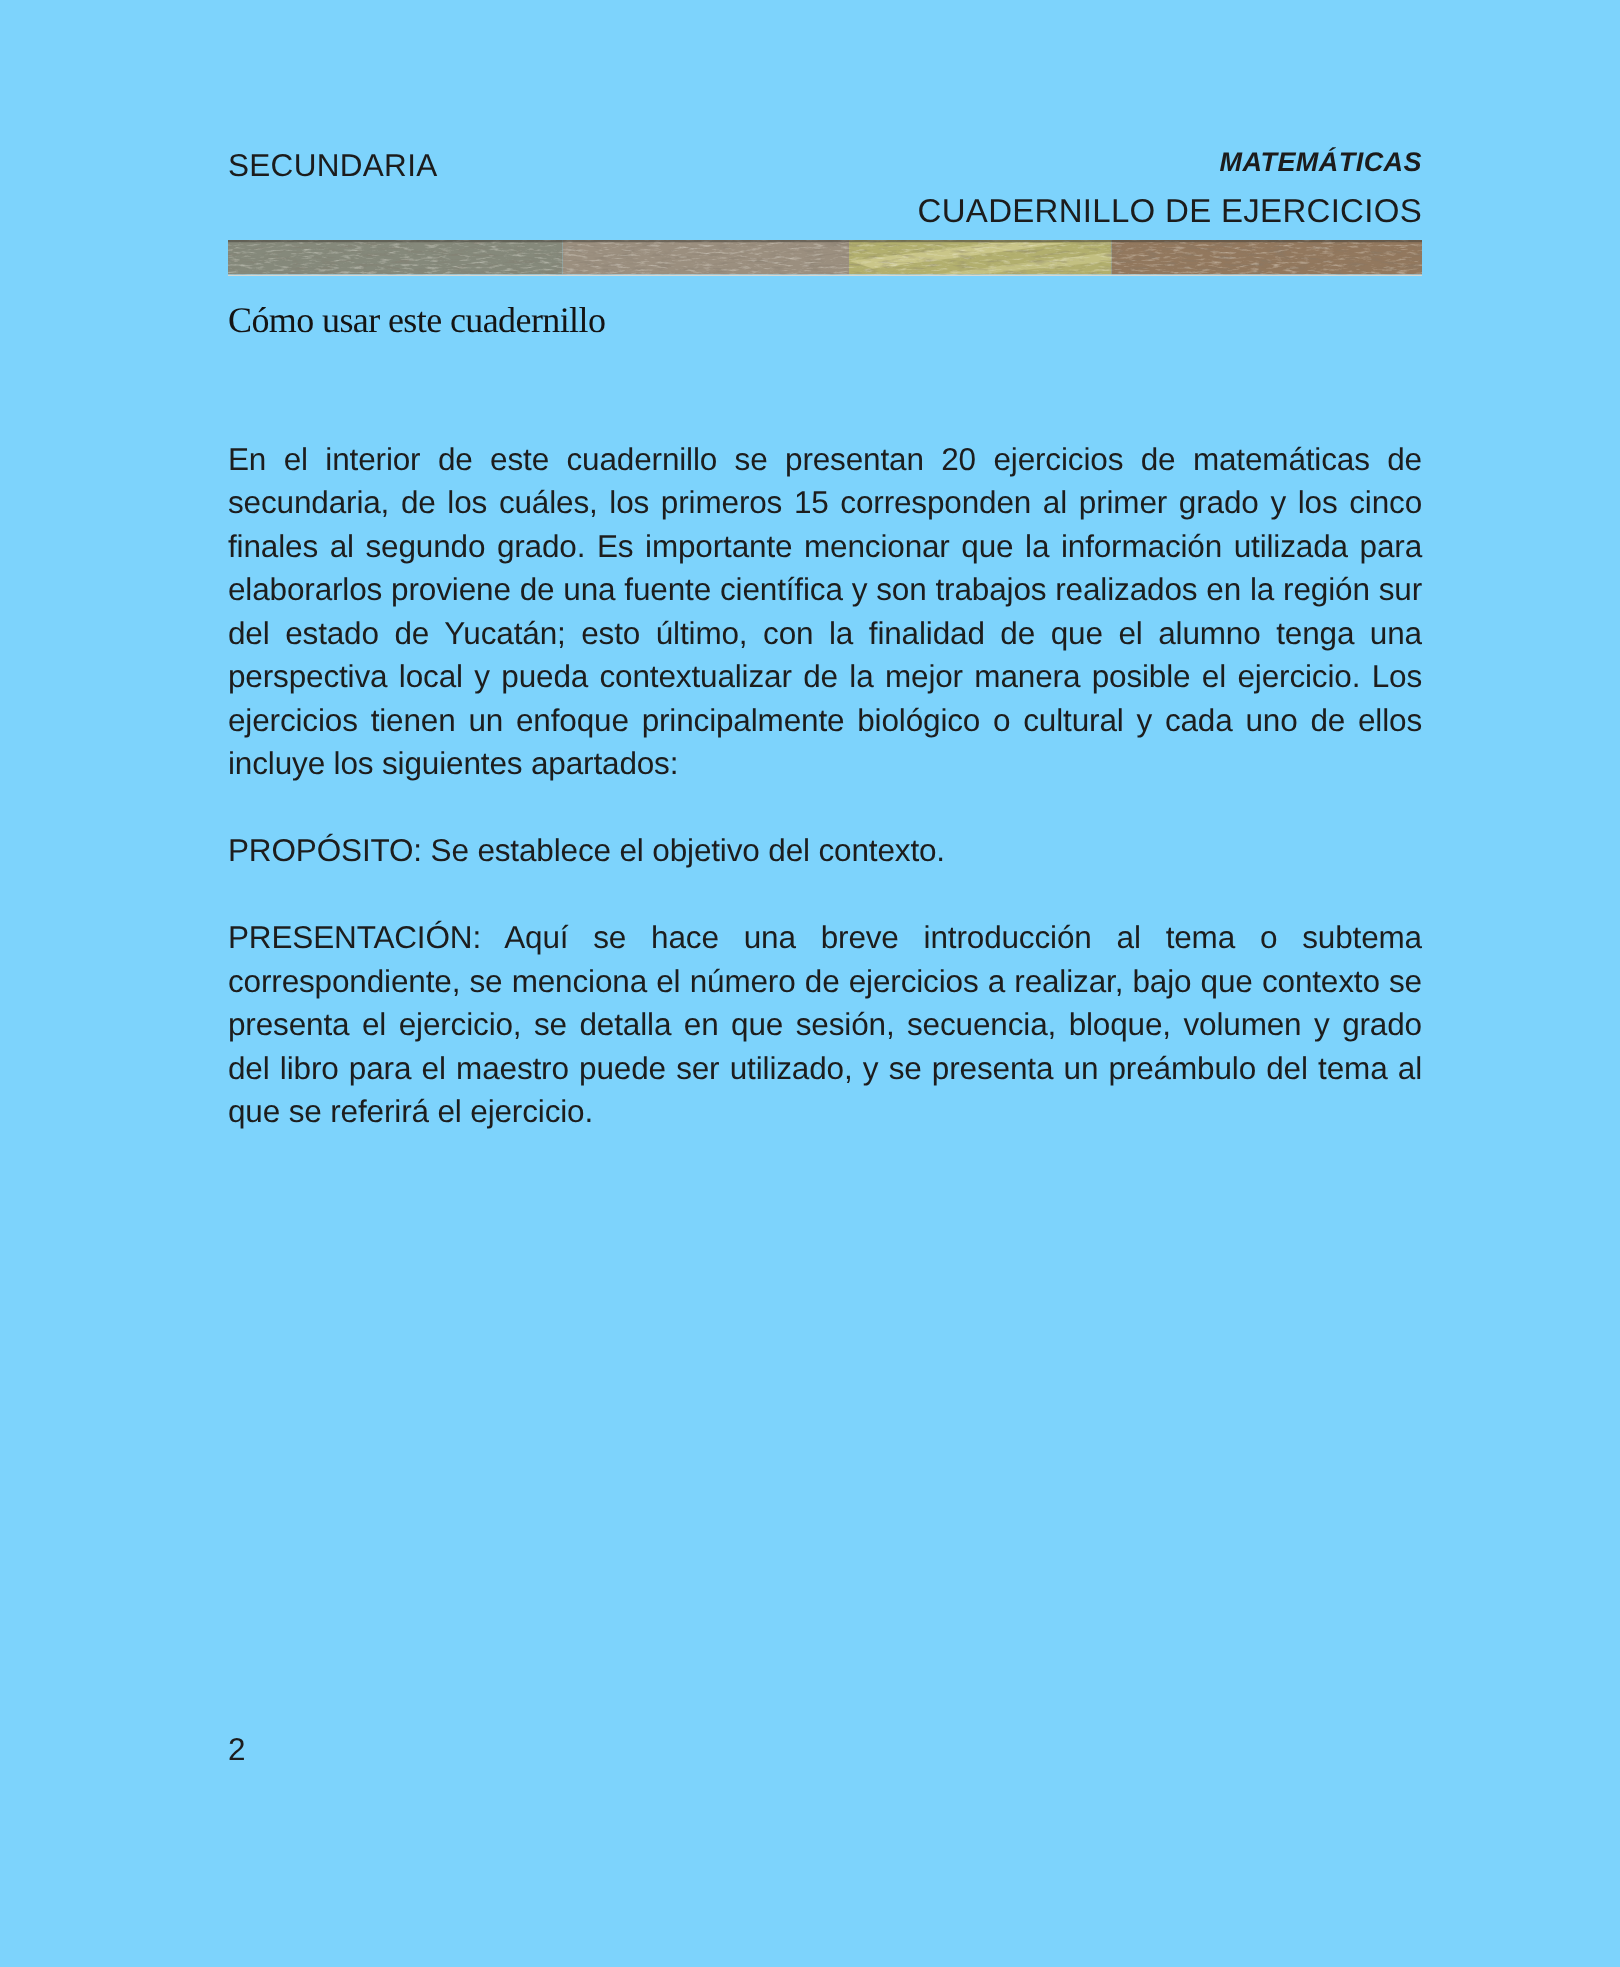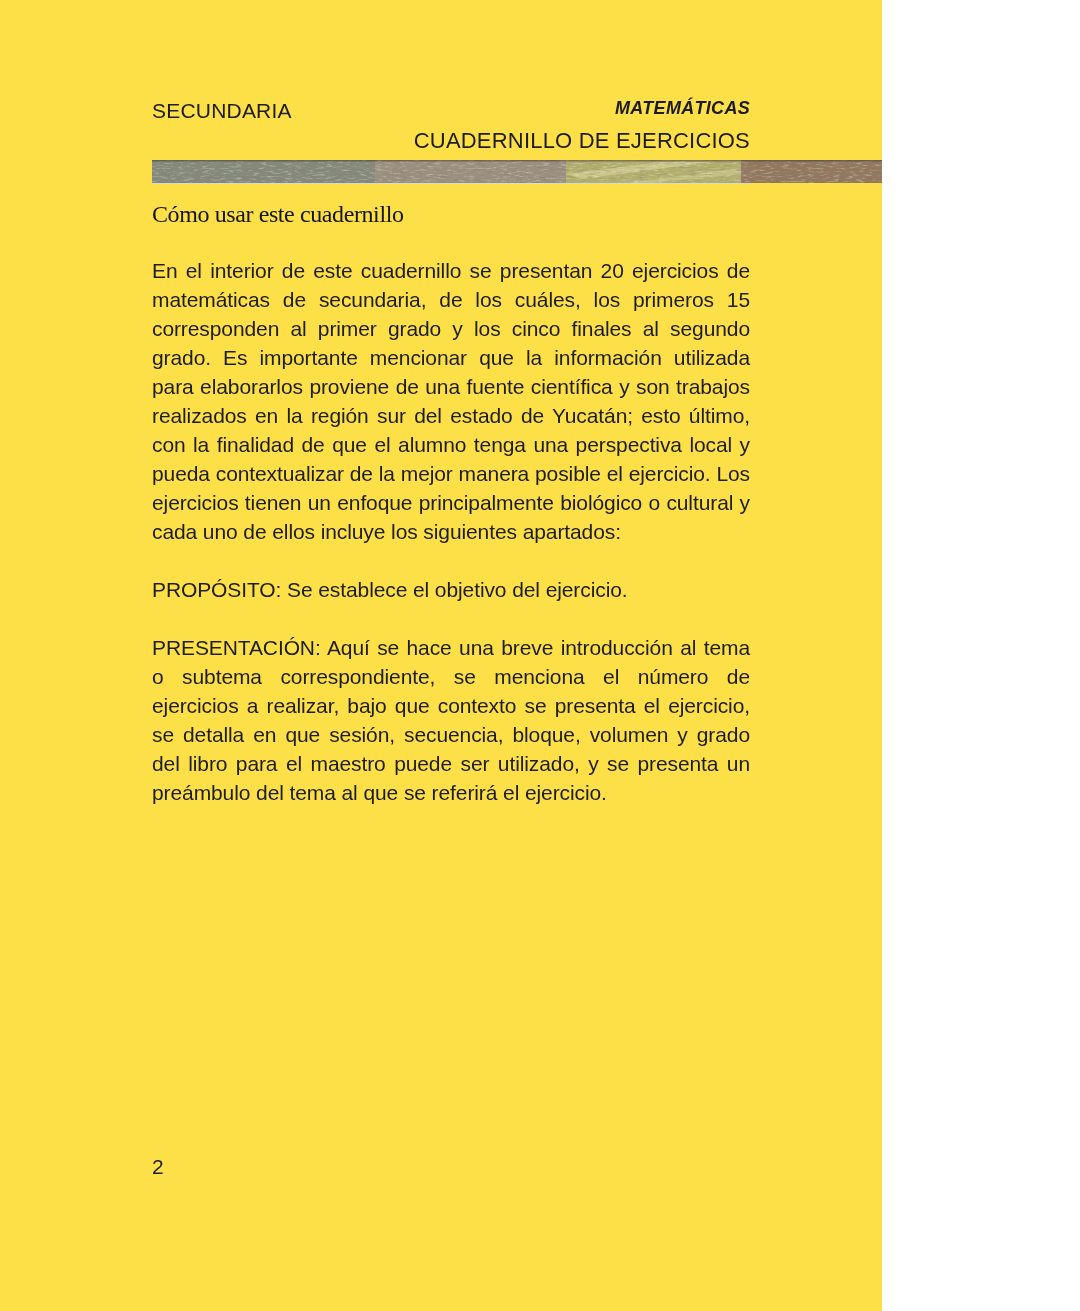--- a/index.html
+++ b/index.html
@@ -2,23 +2,23 @@
 <html lang="es"><head>
 <meta charset="utf-8">
 <style>
   html, body {
     margin: 0;
     padding: 0;
     background: #ffffff;
   }
   .page {
     position: relative;
-    width: 882px;
+    width: 1080px;
     height: 1311px;
-    background: #fde047;
+    background: #7dd3fc;
     font-family: "Liberation Sans", sans-serif;
     color: #1c1c1c;
     overflow: hidden;
   }
   .content {
     position: absolute;
     left: 152px;
     right: 132px;
     top: 0;
   }
@@ -61,21 +61,21 @@
   .doc-title {
     font-family: Liberation Serif, serif;
     font-size: 24px;
     line-height: 36px;
     font-weight: 500;
     letter-spacing: -0.4px;
     color: #141414;
     margin: 12px 0 0 0;
   }
   .body-text {
-    margin-top: 24px;
+    margin-top: 60px;
   }
   .para {
     font-size: 21px;
     line-height: 29px;
     letter-spacing: -0.1px;
     text-align: justify;
     margin: 0 0 29px 0;
     color: #1d1d1d;
   }
   .page-number {
@@ -122,20 +122,20 @@
         <rect x="0" y="0" width="796" height="23" filter="url(#fDark)" opacity="0.9"></rect>
         <rect x="0" y="0" width="796" height="23" filter="url(#fLight)" opacity="0.85"></rect>
         <rect x="0" y="0" width="796" height="1.5" opacity="0.5" fill="#3f3c33"></rect>
       </svg>
     </div>
 
     <h1 class="doc-title">Cómo usar este cuadernillo</h1>
 
     <div class="body-text">
       <p class="para">En el interior de este cuadernillo se presentan 20 ejercicios de matemáticas de secundaria, de los cuáles, los primeros 15 corresponden al primer grado y los cinco finales al segundo grado. Es importante mencionar que la información utilizada para elaborarlos proviene de una fuente científica y son trabajos realizados en la región sur del estado de Yucatán; esto último, con la finalidad de que el alumno tenga una perspectiva local y pueda contextualizar de la mejor manera posible el ejercicio. Los ejercicios tienen un enfoque principalmente biológico o cultural y cada uno de ellos incluye los siguientes apartados:</p>
-      <p class="para">PROPÓSITO: Se establece el objetivo del ejercicio.</p>
+      <p class="para">PROPÓSITO: Se establece el objetivo del contexto.</p>
       <p class="para">PRESENTACIÓN: Aquí se hace una breve introducción al tema o subtema correspondiente, se menciona el número de ejercicios a realizar, bajo que contexto se presenta el ejercicio, se detalla en que sesión, secuencia, bloque, volumen y grado del libro para el maestro puede ser utilizado, y se presenta un preámbulo del tema al que se referirá el ejercicio.</p>
     </div>
 
   </div>
 
   <div class="page-number">2</div>
 </div>
 
 </body></html>

